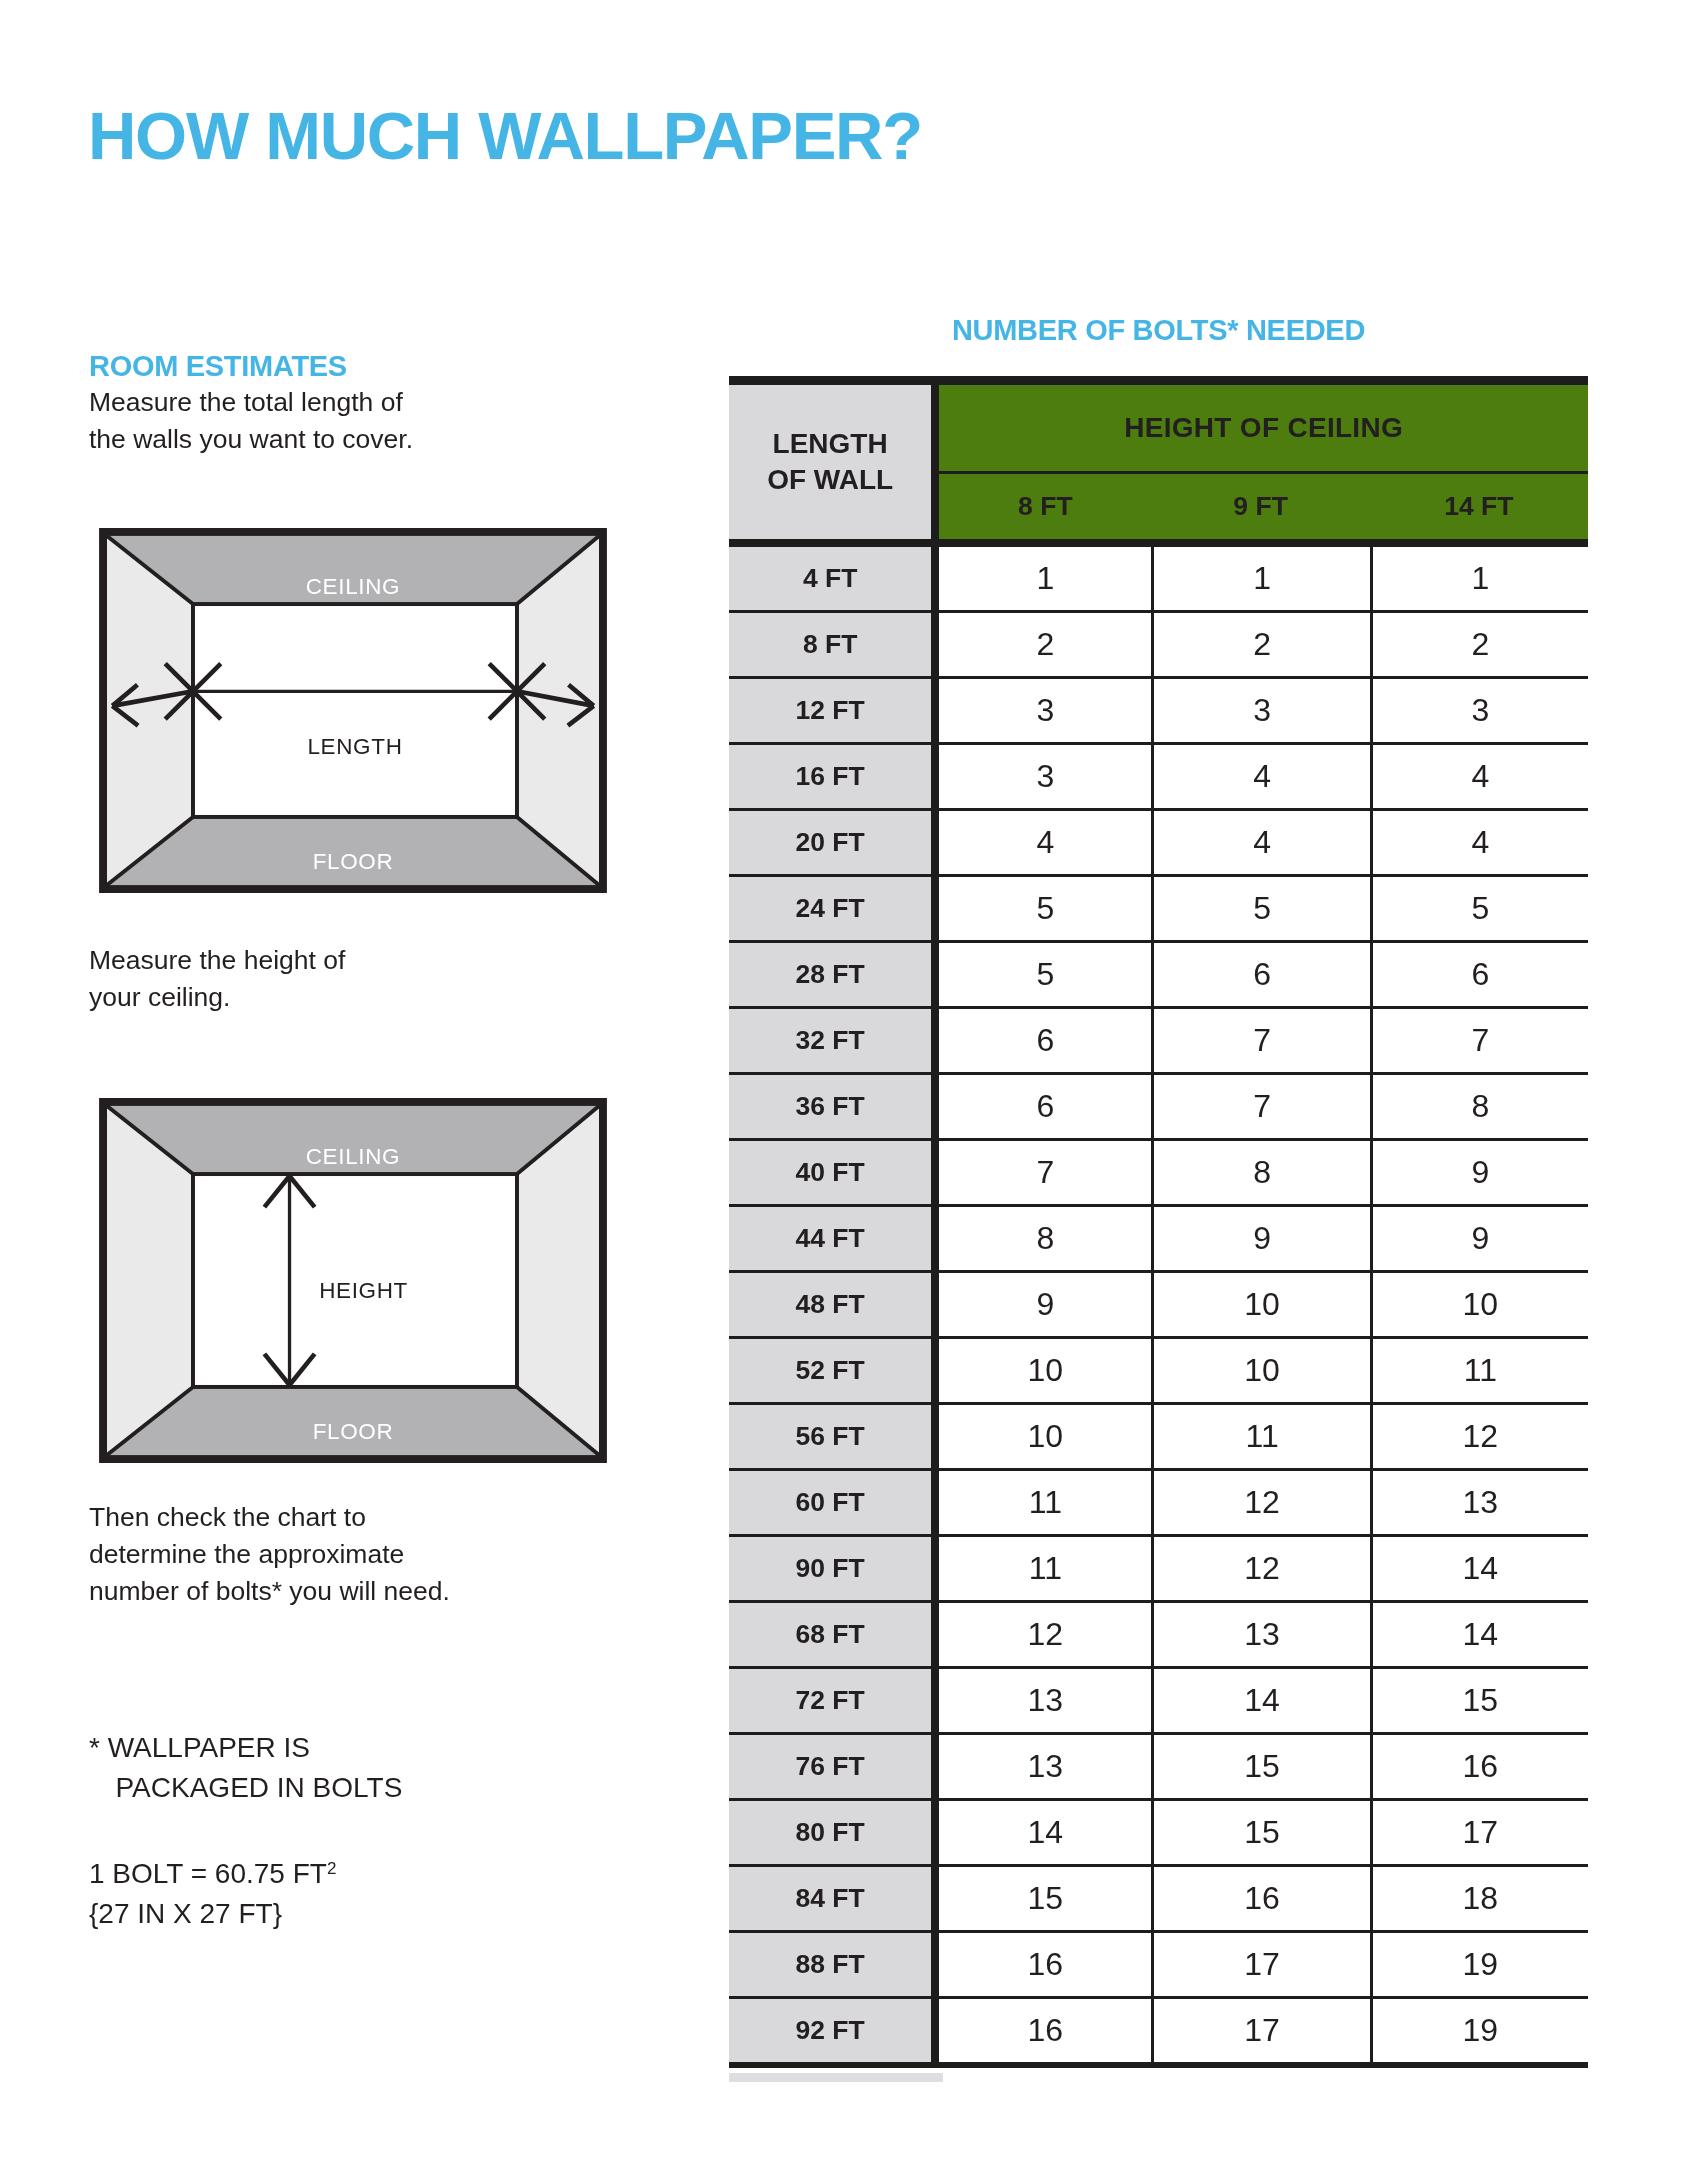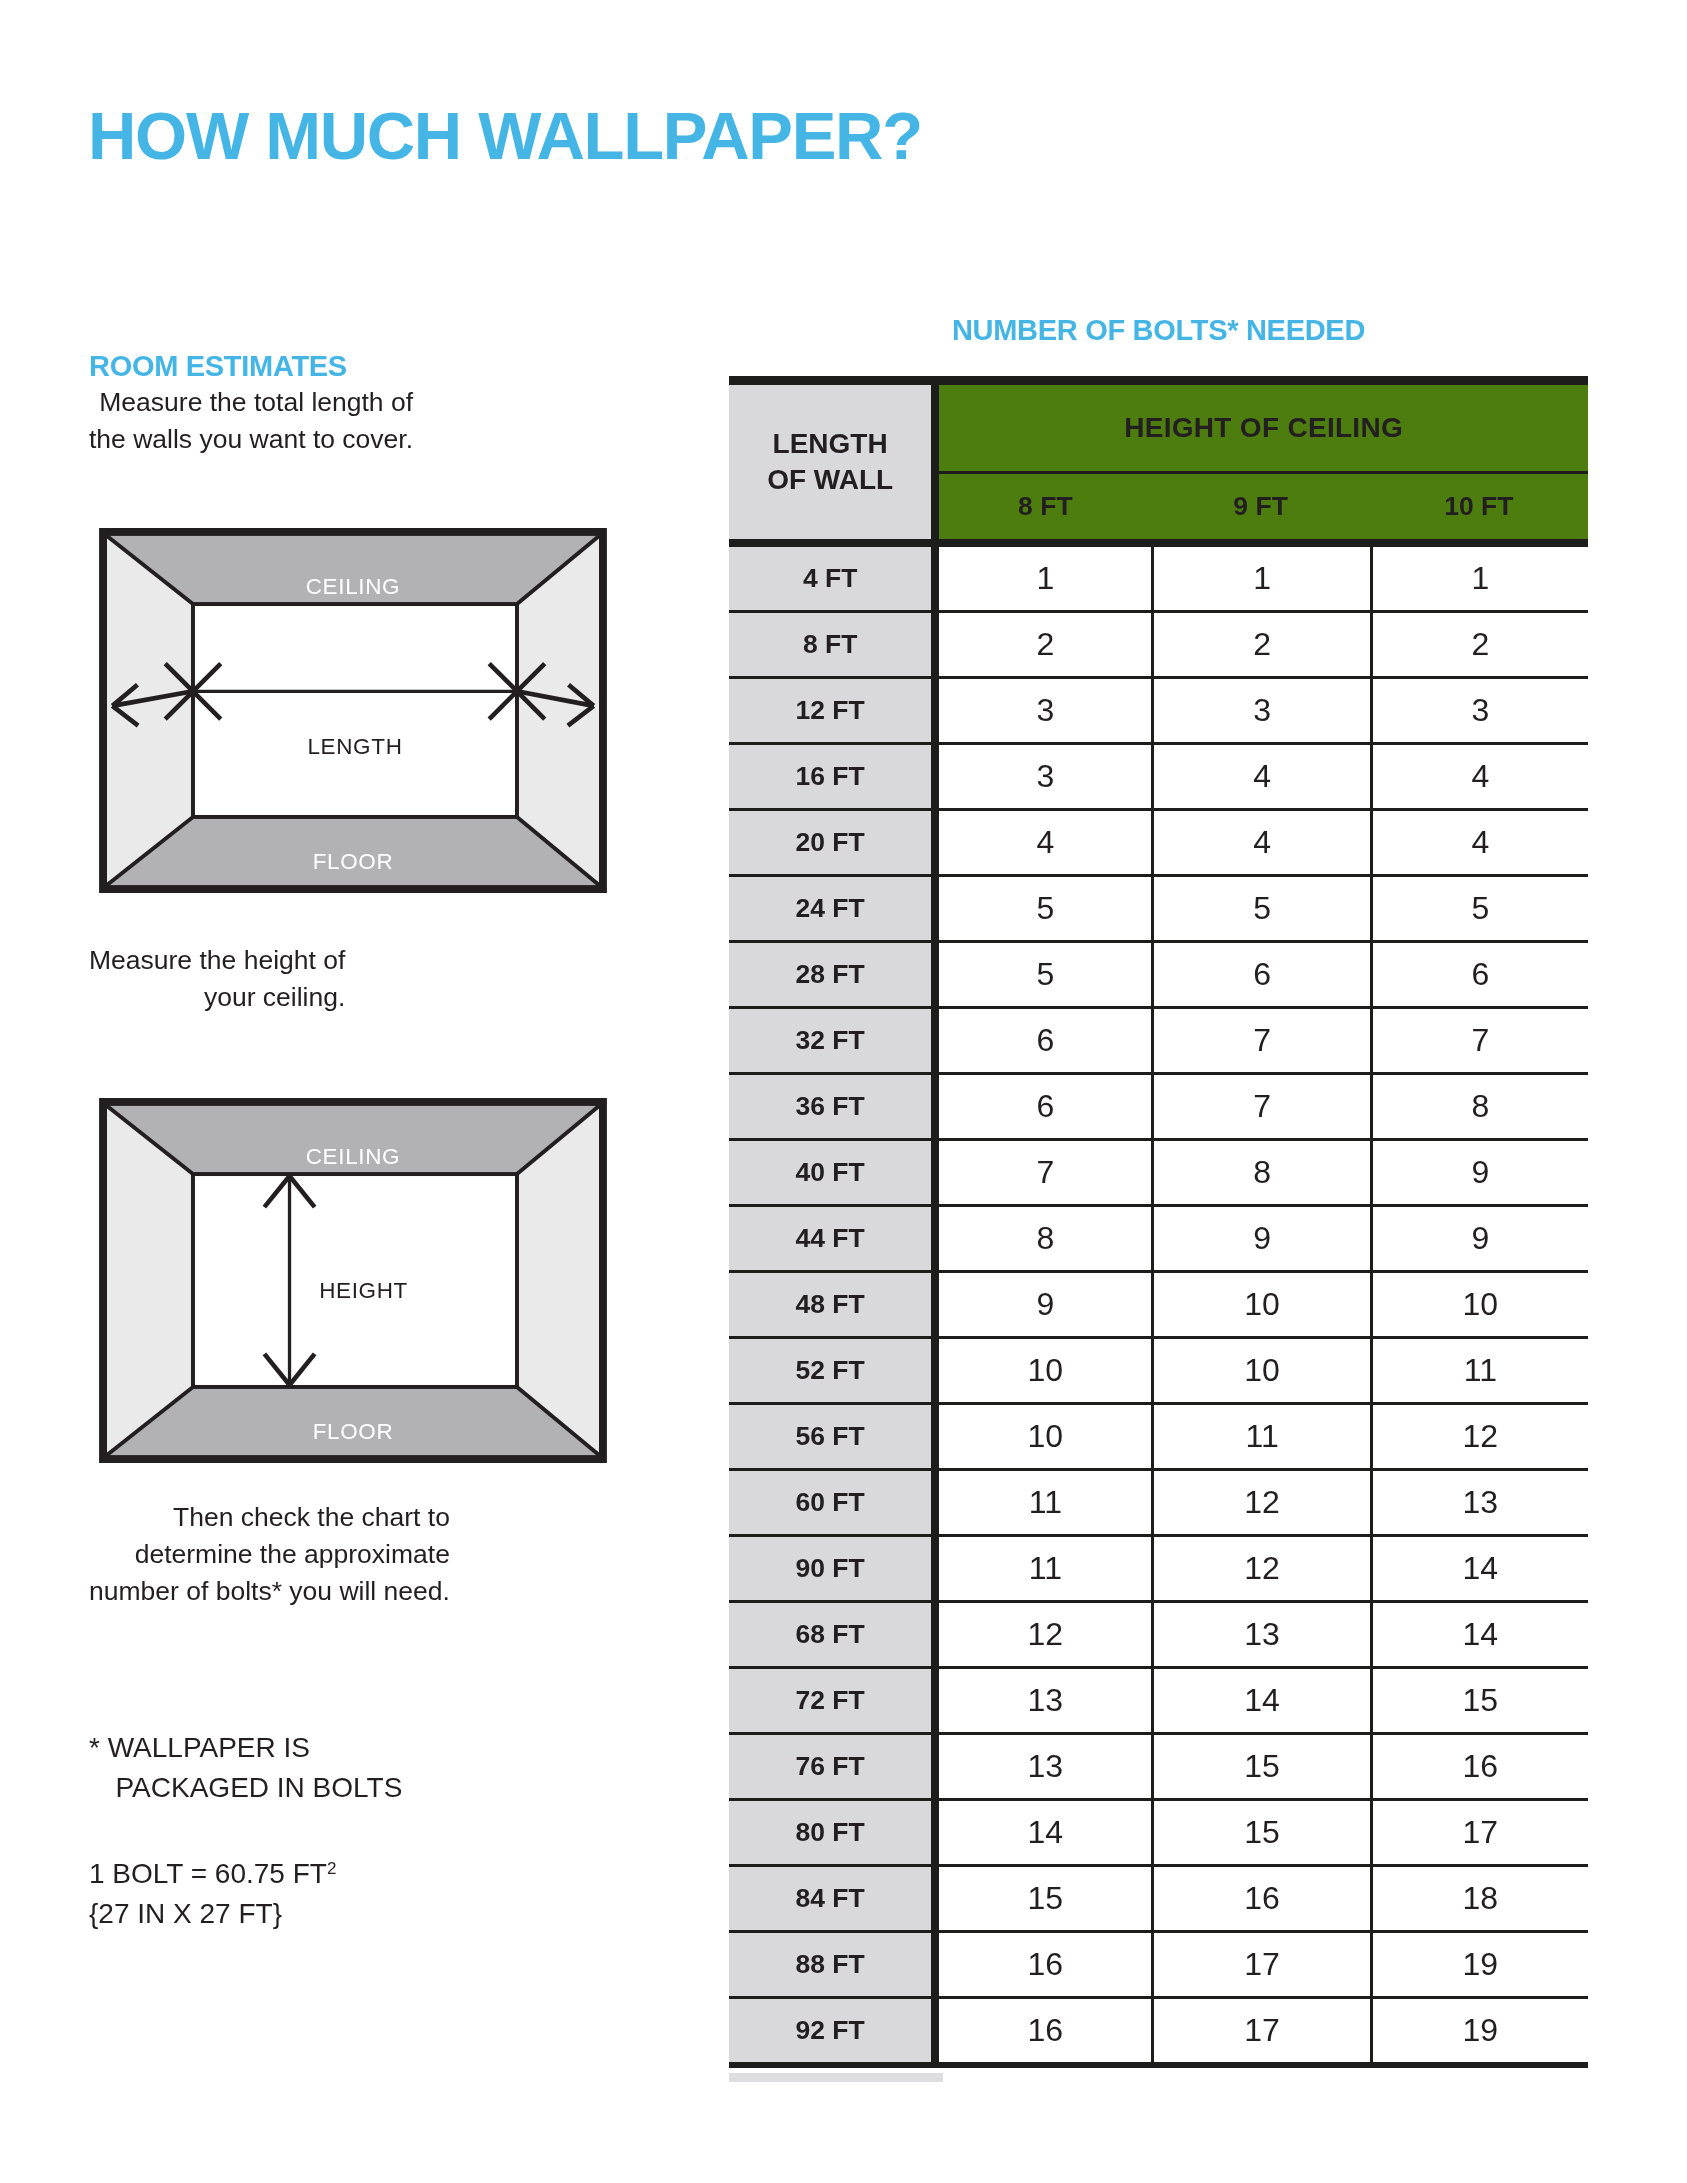--- a/index.html
+++ b/index.html
@@ -19,21 +19,21 @@
     font-size:67px;font-weight:bold;letter-spacing:-1.3px;
     color:#44b5e5;white-space:nowrap;
   }
   .section-heading{
     font-size:29px;font-weight:bold;color:#44b5e5;white-space:nowrap;letter-spacing:-0.3px;
   }
   #room-heading{left:89px;top:314px;margin-top:36px;}
   #bolts-heading{left:729px;top:314px;width:859px;text-align:center;}
 
   
-  .copy{font-size:26.5px;line-height:37px;color:#231f20;text-align:right;}
+  .copy{font-size:26.5px;line-height:37px;color:#231f20;}
   #para1{left:89px;top:384px;}
   #para2{left:89px;top:942px;}
   #para3{left:89px;top:1499px;}
 
   .footnote{font-size:28px;font-weight:normal;line-height:40px;}
   #footnote{left:89px;top:1728px;}
   #footnote .indent{padding-left:26.5px;}
   #boltinfo{left:89px;top:1849px;}
   #boltinfo sup{font-size:17px;vertical-align:9.3px;}
 
@@ -182,21 +182,21 @@
         <tr>
           <th class="c1 len-cell" rowspan="2">
             <div>LENGTH</div>
             <div>OF WALL</div>
           </th>
           <th class="hoc-cell" colspan="3">HEIGHT OF CEILING</th>
         </tr>
         <tr>
           <th class="sub-cell">8 FT</th>
           <th class="sub-cell">9 FT</th>
-          <th class="sub-cell">10 FT</th>
+          <th class="sub-cell">14 FT</th>
         </tr>
       </thead>
       <tbody>
 
           <tr>
             <td class="c1 rowlabel">4 FT</td>
             <td class="val">1</td>
             <td class="val vsep">1</td>
             <td class="val vsep">1</td>
           </tr>

